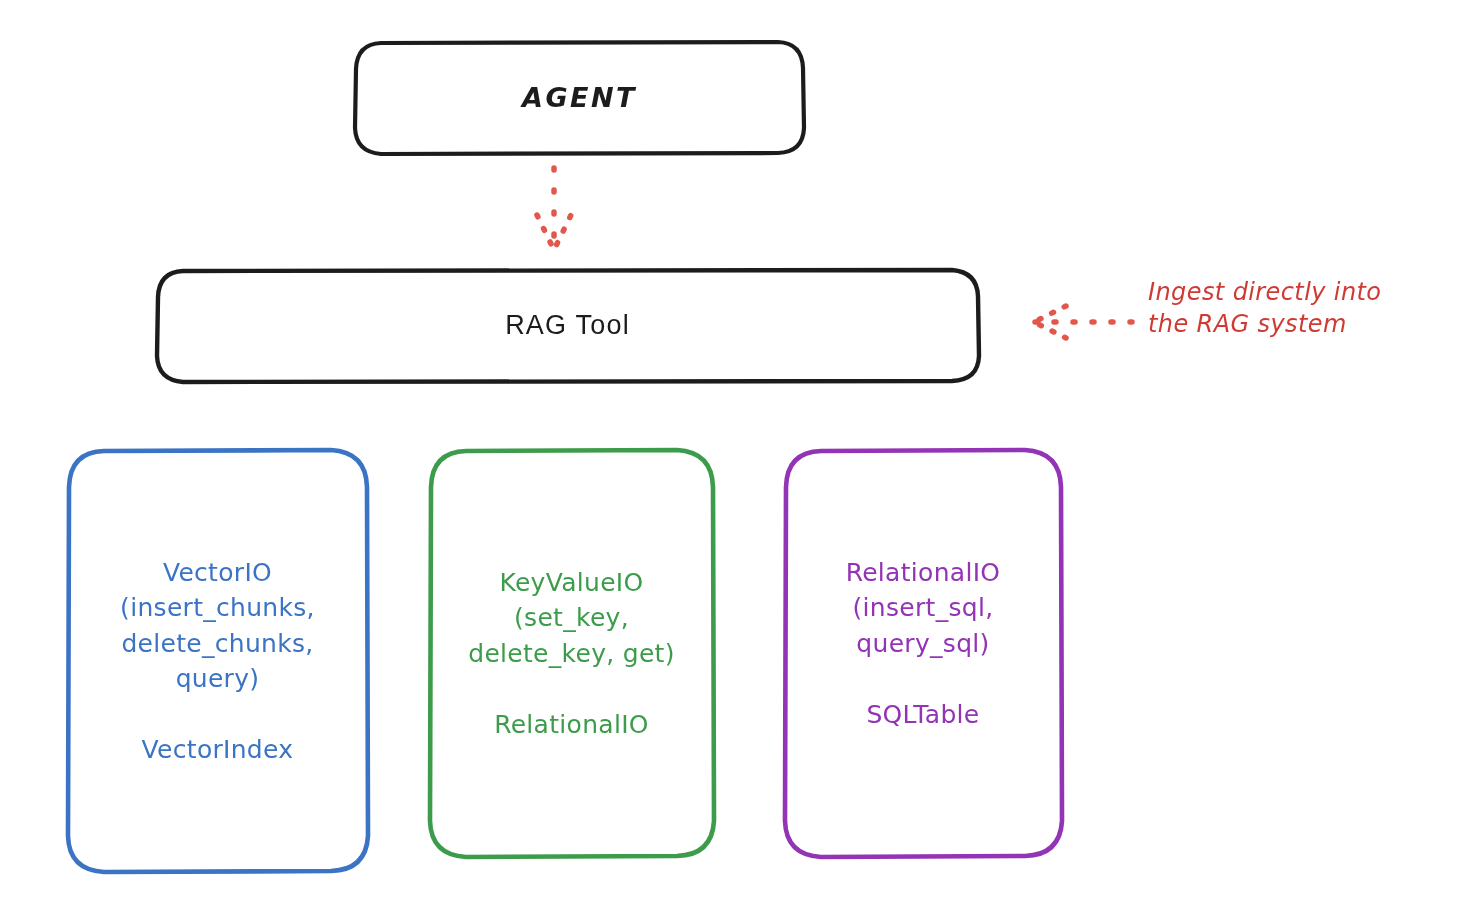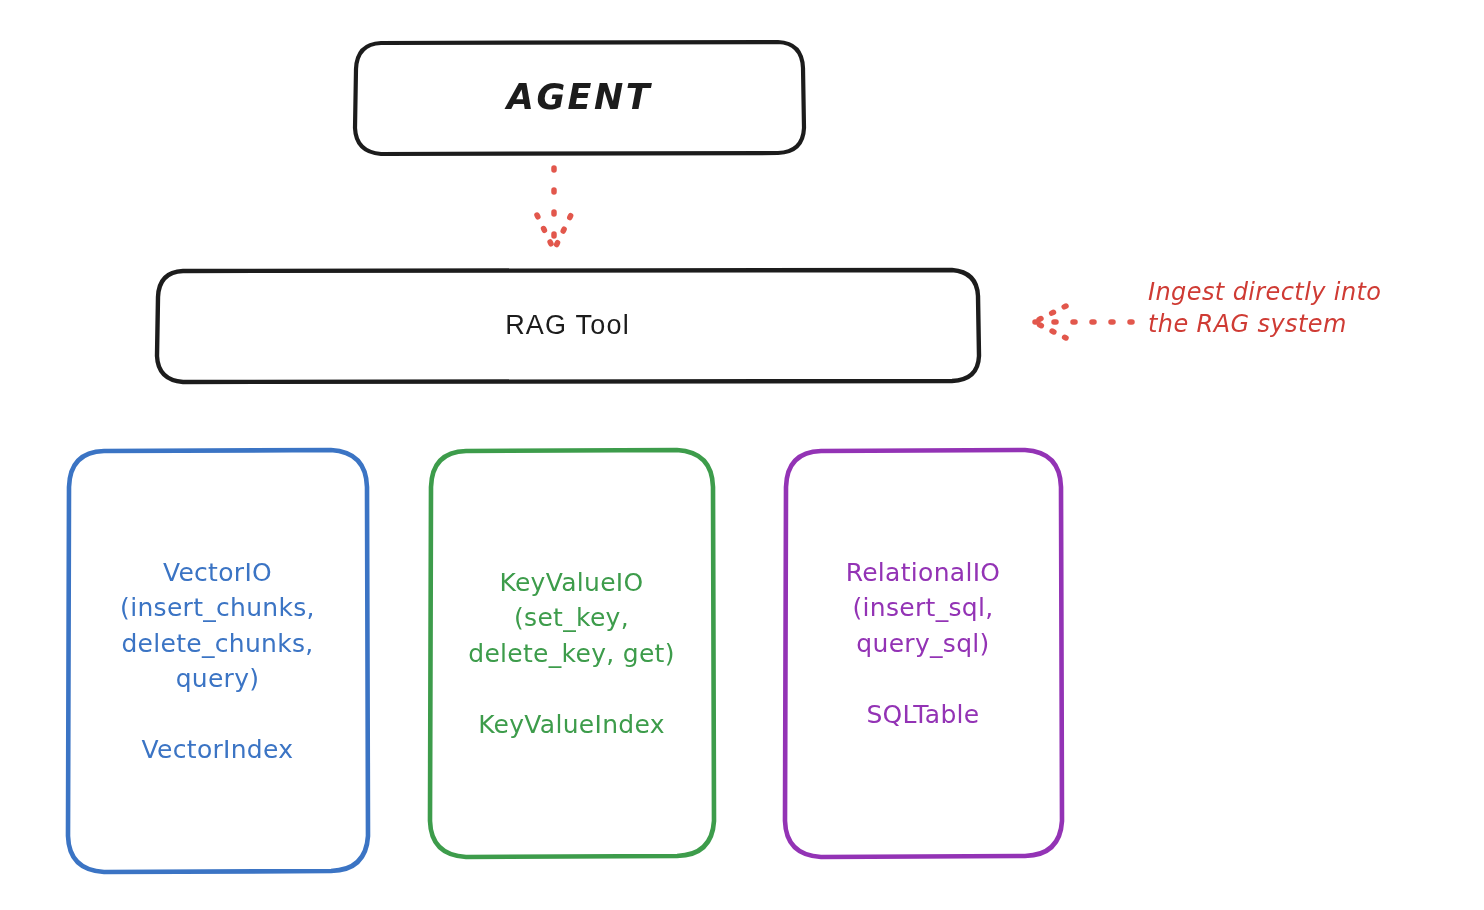--- a/index.html
+++ b/index.html
@@ -41,21 +41,21 @@
 
   
   #node-agent {
     left: 355px;
     top: 42px;
     width: 449px;
     height: 112px;
   }
   #node-agent .node-label {
     font-family: "DejaVu Sans", sans-serif;
-    font-size: 35px;
+    font-size: 27px;
     font-style: italic;
     font-weight: 600;
     color: #1c1c1c;
     letter-spacing: 2.5px;
   }
 
   
   #node-ragtool {
     left: 156px;
     top: 270px;
@@ -160,21 +160,21 @@
 query)
 
 VectorIndex</span>
 </div>
 
 <div class="node leaf" id="node-keyvalueio">
   <span class="node-label">KeyValueIO
 (set_key,
 delete_key, get)
 
-KeyValueIndex</span>
+RelationalIO</span>
 </div>
 
 <div class="node leaf" id="node-relationalio">
   <span class="node-label">RelationalIO
 (insert_sql,
 query_sql)
 
 SQLTable</span>
 </div>
 

